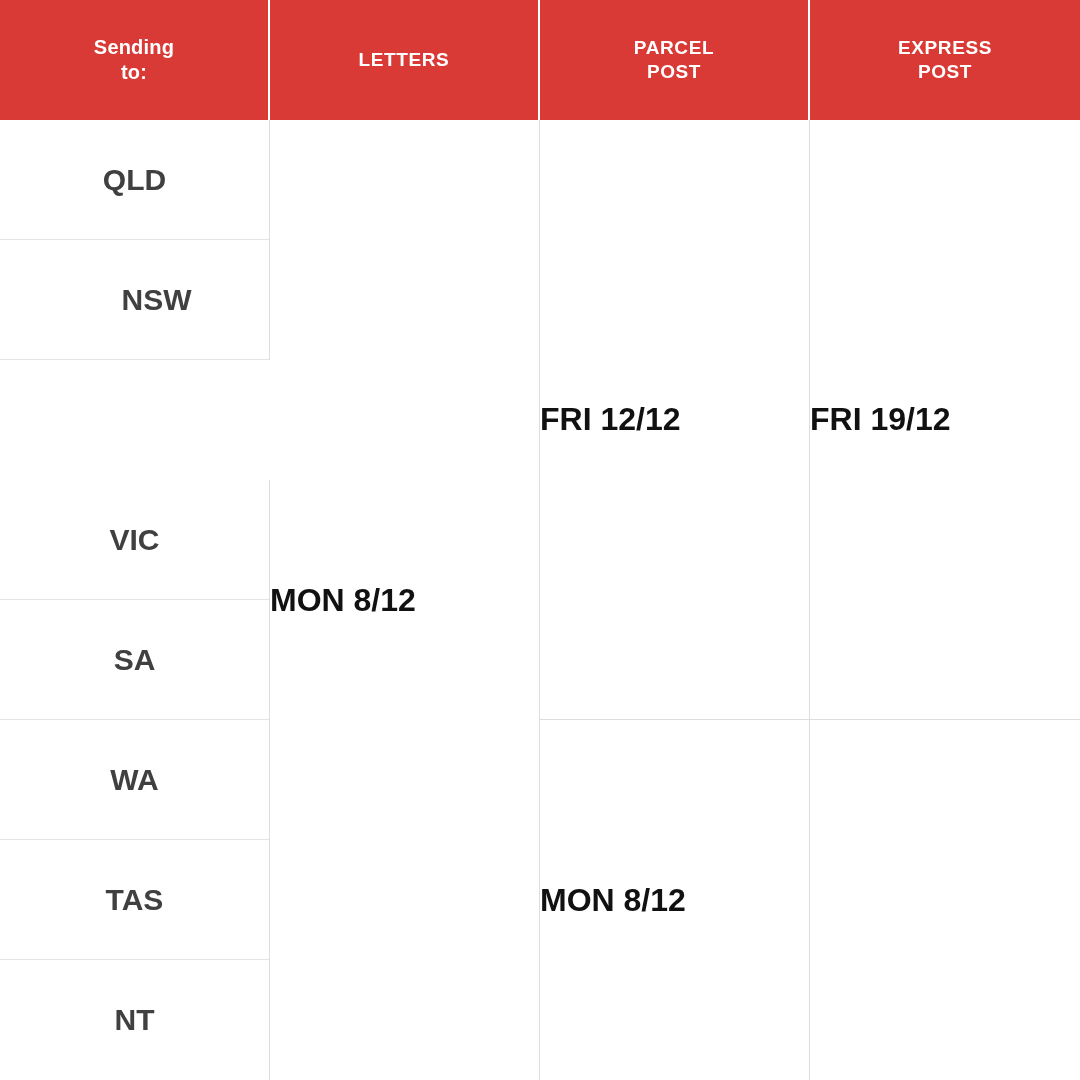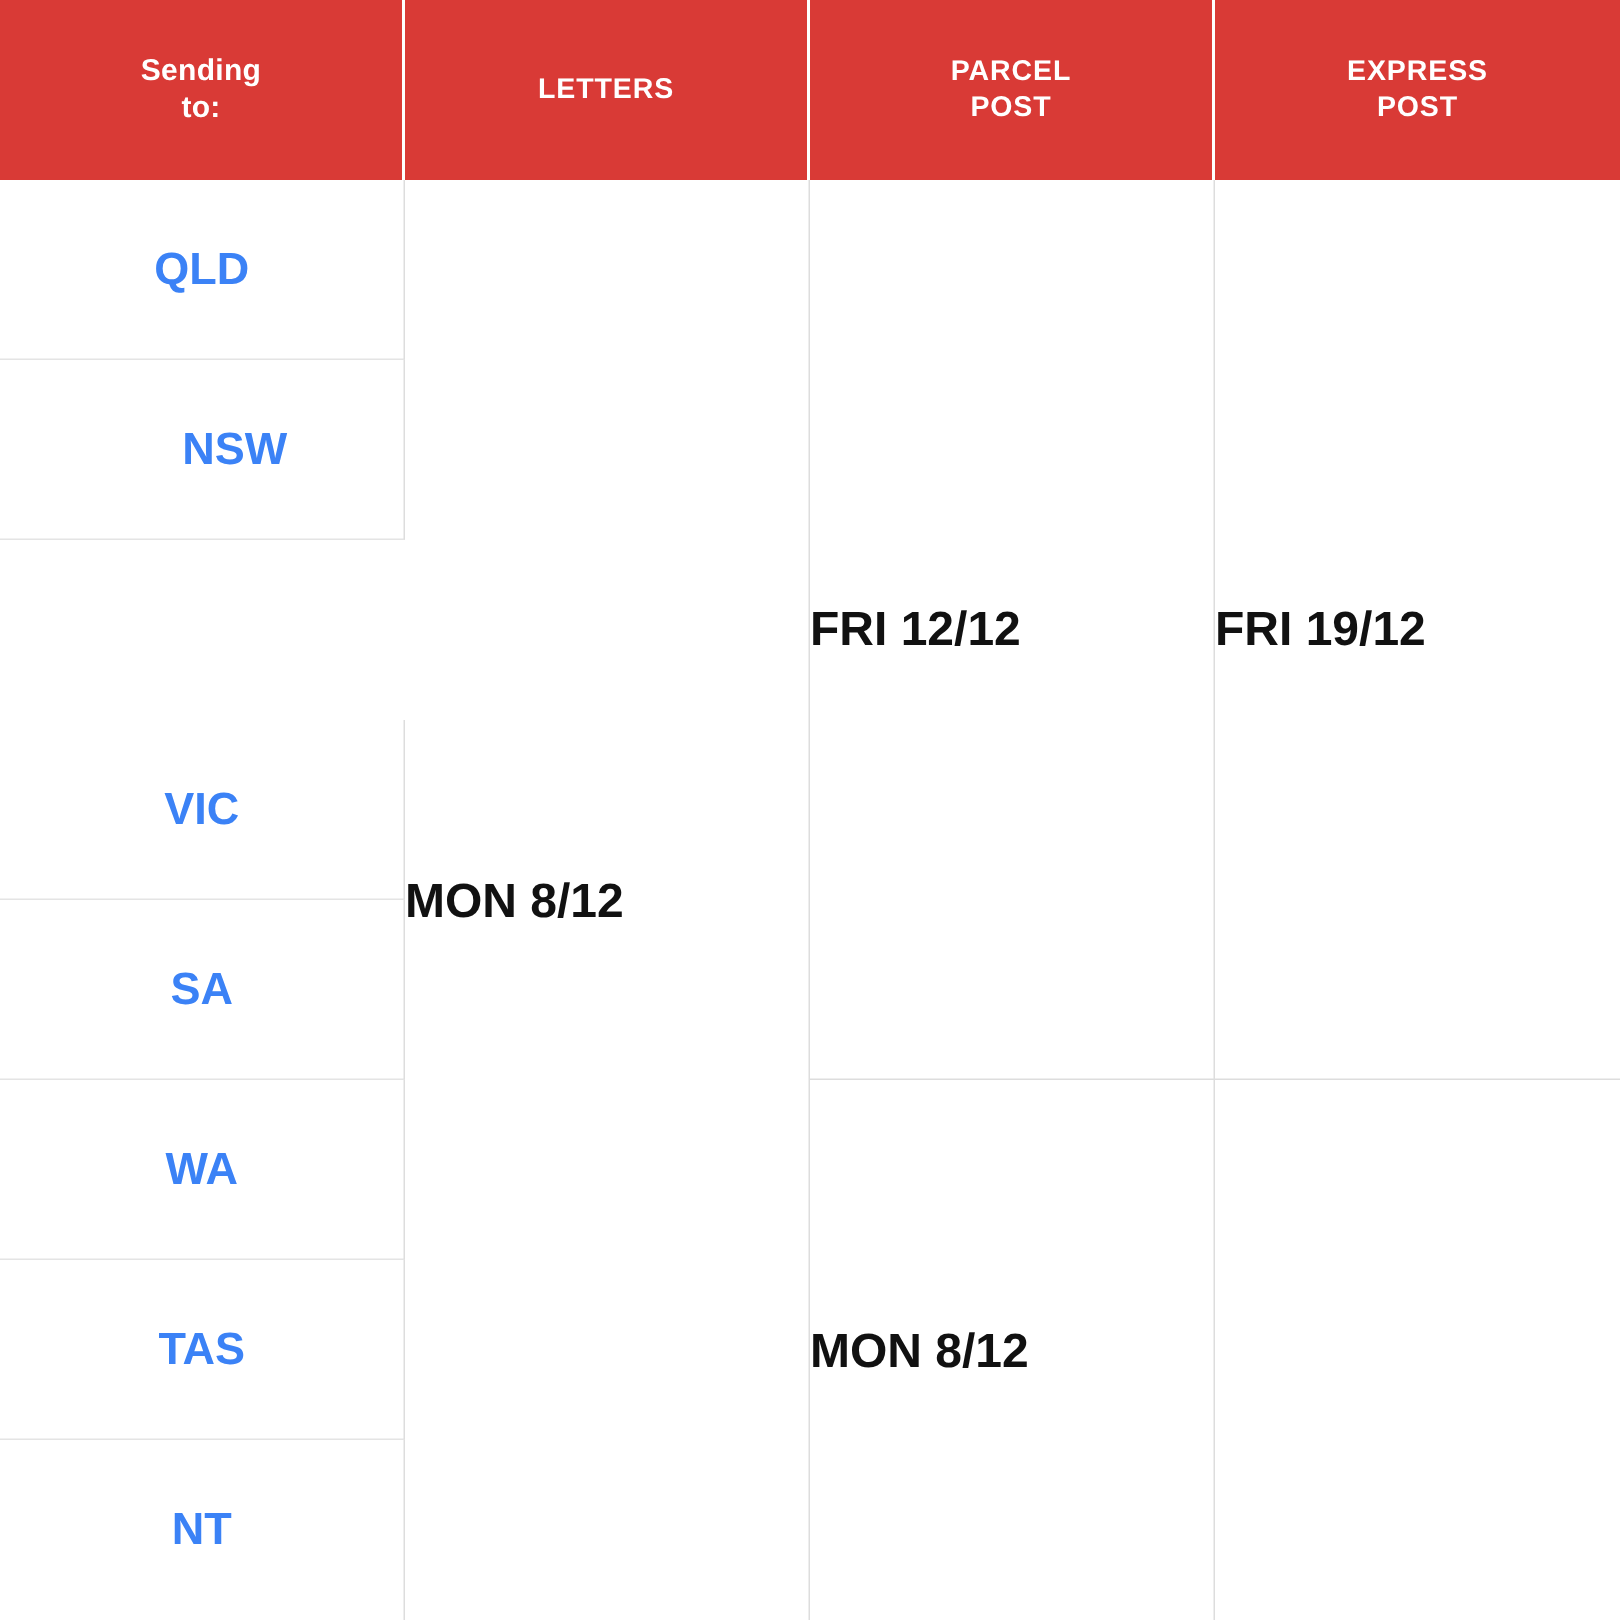--- a/index.html
+++ b/index.html
@@ -44,21 +44,21 @@
     letter-spacing: 0.2px;
   }
 
   
   .state {
     display: flex;
     align-items: center;
     justify-content: center;
     font-weight: bold;
     font-size: 30px;
-    color: #3b82f6;
+    color: #404040;
     background: #ffffff;
     box-sizing: border-box;
     border-bottom: 1px solid #e4e4e4;
     border-right: 1px solid #dddddd;
   }
   .state.last-state { border-bottom: none; }
 
   
   .valcell {
     display: flex;

